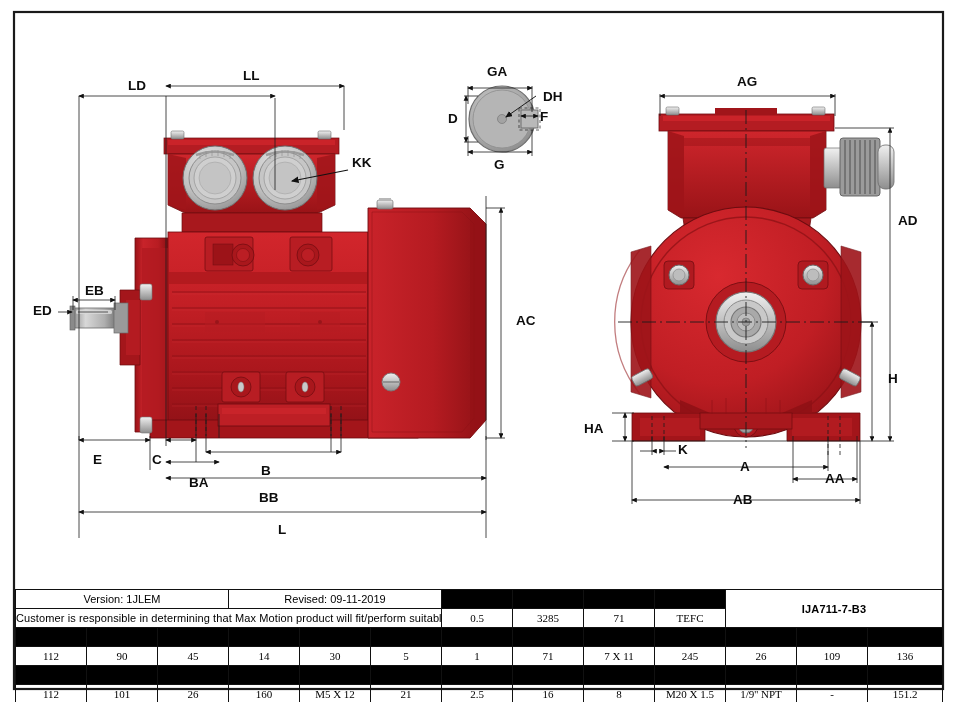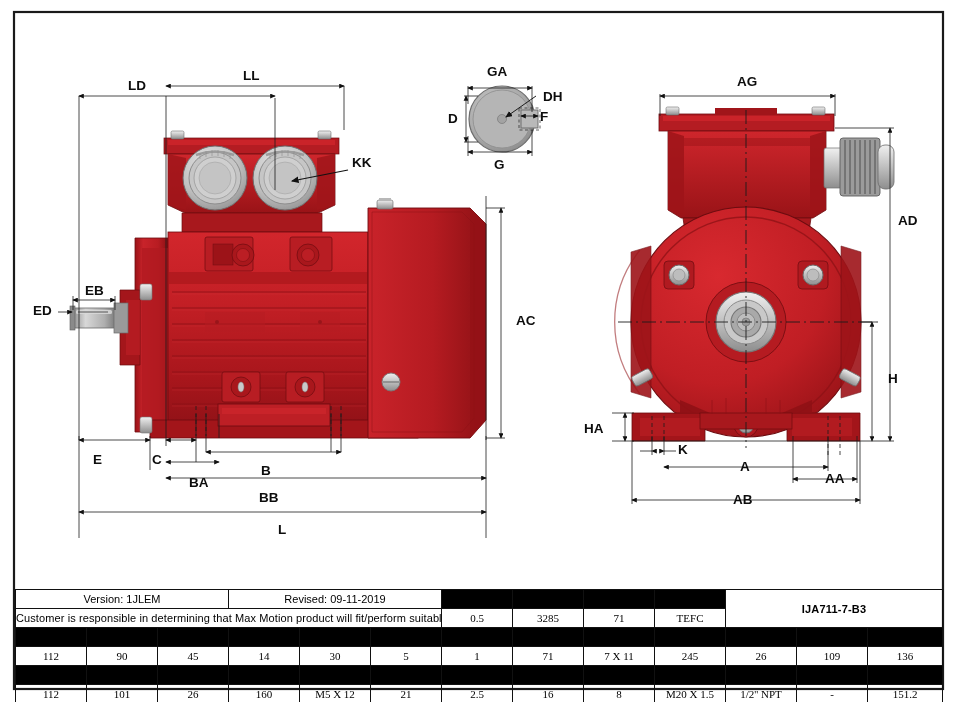--- a/index.html
+++ b/index.html
@@ -548,21 +548,21 @@
         <td class="val">112</td>
         <td class="val">101</td>
         <td class="val">26</td>
         <td class="val">160</td>
         <td class="val">M5 X 12</td>
         <td class="val">21</td>
         <td class="val">2.5</td>
         <td class="val">16</td>
         <td class="val">8</td>
         <td class="val">M20 X 1.5</td>
-        <td class="val">1/2'' NPT</td>
+        <td class="val">1/9'' NPT</td>
         <td class="val">-</td>
         <td class="val">151.2</td>
       </tr>
 
       <tr>
         <td class="hdr">LL</td>
         <td class="hdr"></td>
         <td class="hdr"></td>
         <td class="hdr"></td>
         <td class="hdr"></td>

